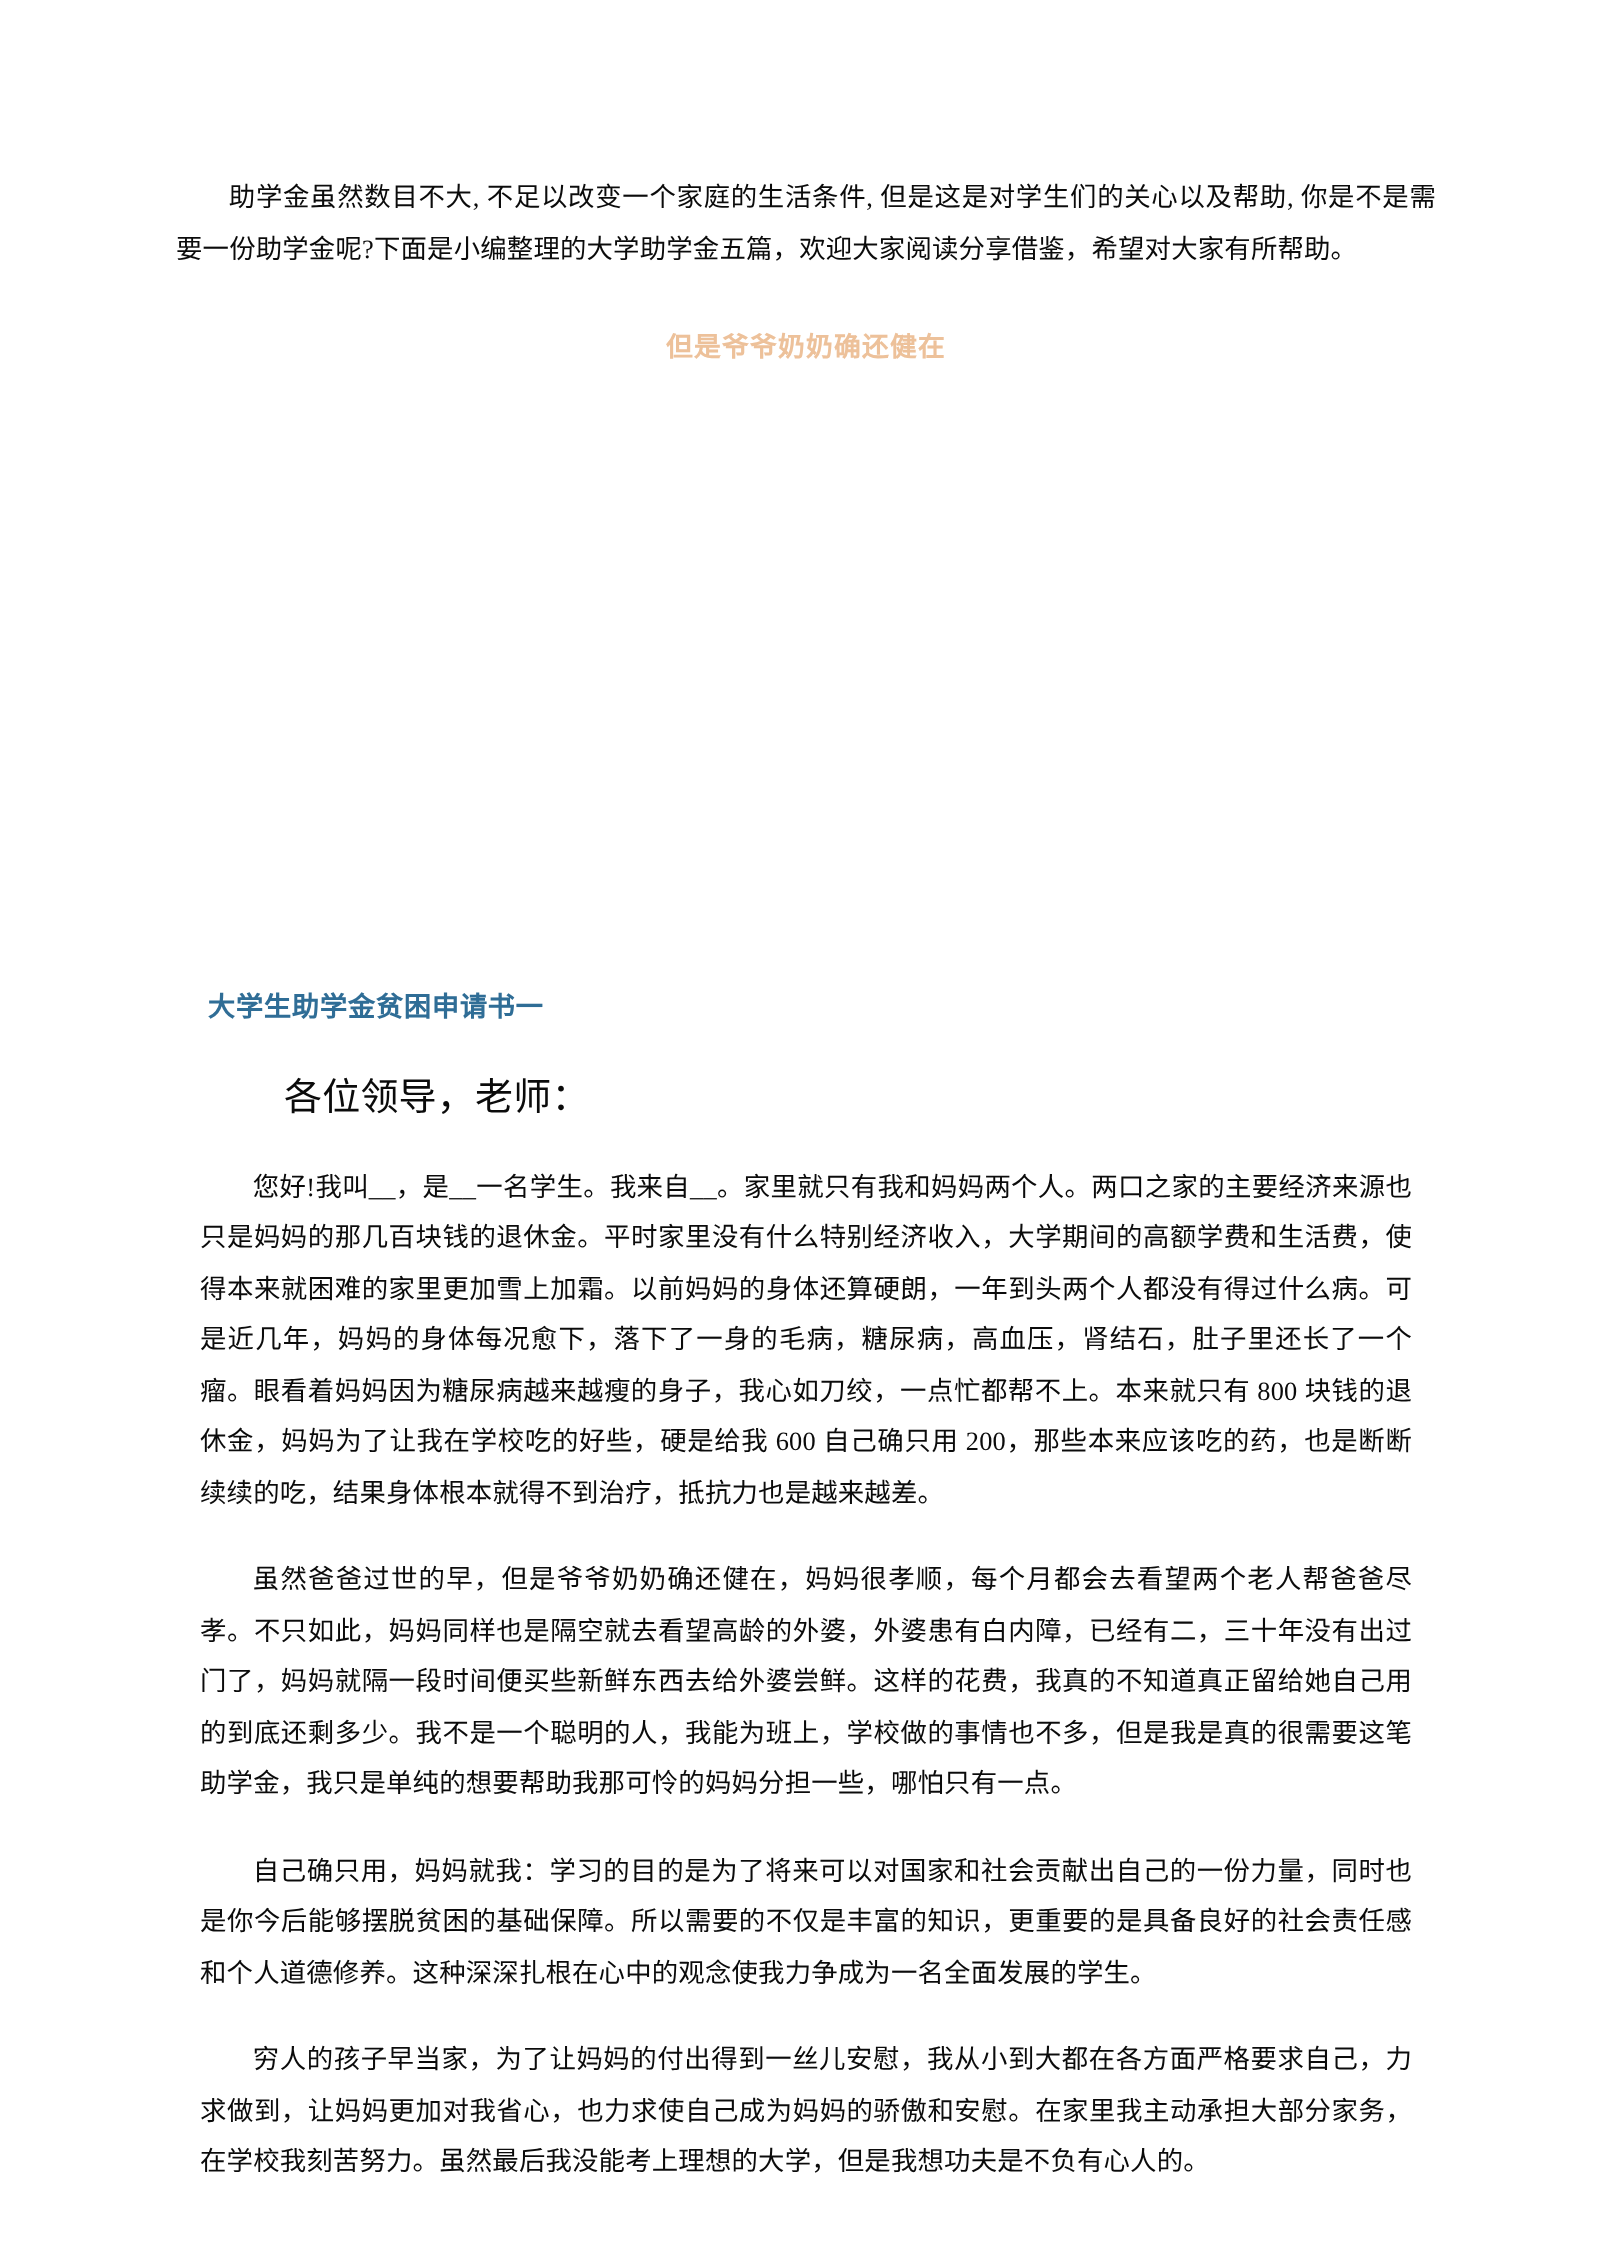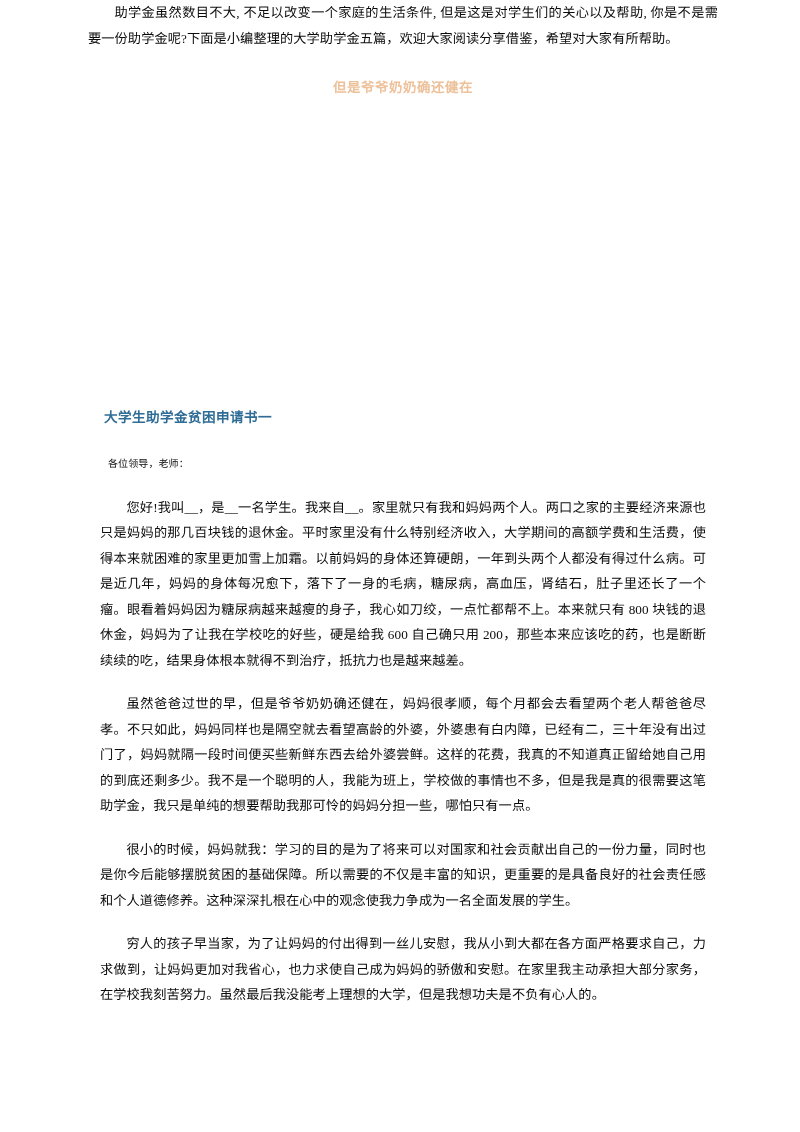--- a/index.html
+++ b/index.html
@@ -30,20 +30,21 @@
 
   .content {
     position: absolute;
     left: 88px;
     top: 0;
     width: 630px;
   }
 
   
   .intro-block {
+    margin-top: 86px;
   }
 
   p.para {
     margin: 0;
     font-size: 13.2px;
     line-height: 25.5px;
     text-align: justify;
     text-justify: inter-ideograph;
     text-indent: 2em;
     color: #0b0b0b;
@@ -76,23 +77,23 @@
     margin: 16px;
     font-size: 13.6px;
     line-height: 22px;
     font-weight: 700;
     color: #2f6d96;
     letter-spacing: 0.4px;
     text-indent: 0;
   }
 
   .salutation {
-    margin: 0;
+    margin: 16px;
     margin-top: 22px;
-    font-size: 10px;
+    font-size: 19px;
     line-height: 25.5px;
     text-indent: 2em;
     color: #0b0b0b;
     letter-spacing: 0.1px;
   }
 
   .body-para {
     margin: 12px;
     margin-top: 18px;
     font-size: 13.2px;
@@ -122,20 +123,20 @@
     <div class="article">
 
       <h2 class="article-heading">大学生助学金贫困申请书一</h2>
 
       <p class="salutation">各位领导，老师：</p>
 
       <p class="body-para">您好!我叫__，是__一名学生。我来自__。家里就只有我和妈妈两个人。两口之家的主要经济来源也只是妈妈的那几百块钱的退休金。平时家里没有什么特别经济收入，大学期间的高额学费和生活费，使得本来就困难的家里更加雪上加霜。以前妈妈的身体还算硬朗，一年到头两个人都没有得过什么病。可是近几年，妈妈的身体每况愈下，落下了一身的毛病，糖尿病，高血压，肾结石，肚子里还长了一个瘤。眼看着妈妈因为糖尿病越来越瘦的身子，我心如刀绞，一点忙都帮不上。本来就只有 800 块钱的退休金，妈妈为了让我在学校吃的好些，硬是给我 600 自己确只用 200，那些本来应该吃的药，也是断断续续的吃，结果身体根本就得不到治疗，抵抗力也是越来越差。</p>
 
       <p class="body-para">虽然爸爸过世的早，但是爷爷奶奶确还健在，妈妈很孝顺，每个月都会去看望两个老人帮爸爸尽孝。不只如此，妈妈同样也是隔空就去看望高龄的外婆，外婆患有白内障，已经有二，三十年没有出过门了，妈妈就隔一段时间便买些新鲜东西去给外婆尝鲜。这样的花费，我真的不知道真正留给她自己用的到底还剩多少。我不是一个聪明的人，我能为班上，学校做的事情也不多，但是我是真的很需要这笔助学金，我只是单纯的想要帮助我那可怜的妈妈分担一些，哪怕只有一点。</p>
 
-      <p class="body-para">很小的时候，妈妈就我：学习的目的是为了将来可以对国家和社会贡献出自己的一份力量，同时也是你今后能够摆脱贫困的基础保障。所以需要的不仅是丰富的知识，更重要的是具备良好的社会责任感和个人道德修养。这种深深扎根在心中的观念使我力争成为一名全面发展的学生。</p>
+      <p class="body-para">自己确只用，妈妈就我：学习的目的是为了将来可以对国家和社会贡献出自己的一份力量，同时也是你今后能够摆脱贫困的基础保障。所以需要的不仅是丰富的知识，更重要的是具备良好的社会责任感和个人道德修养。这种深深扎根在心中的观念使我力争成为一名全面发展的学生。</p>
 
       <p class="body-para">穷人的孩子早当家，为了让妈妈的付出得到一丝儿安慰，我从小到大都在各方面严格要求自己，力求做到，让妈妈更加对我省心，也力求使自己成为妈妈的骄傲和安慰。在家里我主动承担大部分家务，在学校我刻苦努力。虽然最后我没能考上理想的大学，但是我想功夫是不负有心人的。</p>
 
     </div>
 
   </div>
 </div>
 
 </body></html>

